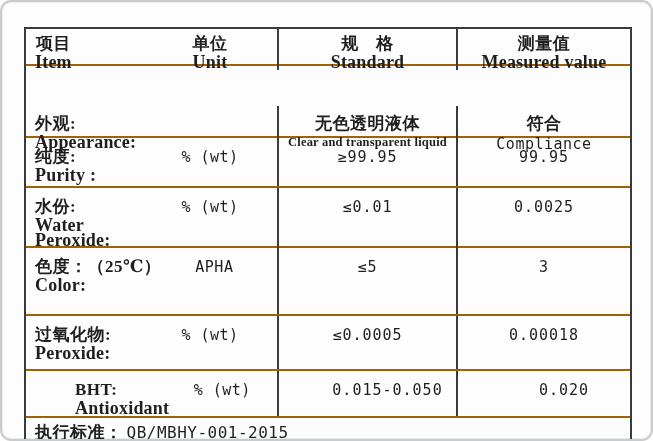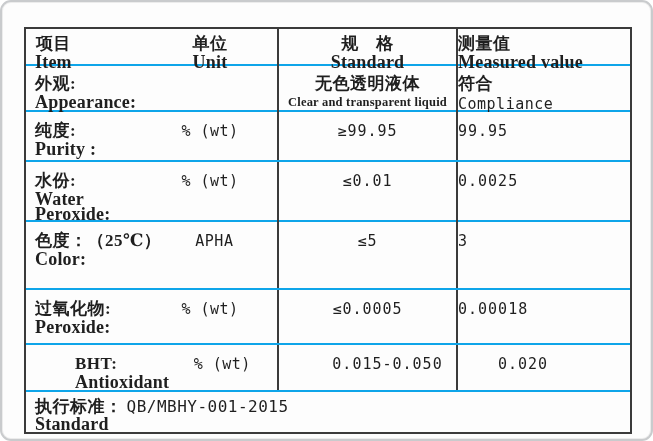--- a/index.html
+++ b/index.html
@@ -20,30 +20,30 @@
   .spec-table{
     position:absolute;left:22px;top:25px;
     width:608px;
     box-sizing:border-box;
     border:2px solid #3b3b3b;
     color:#1f1f1f;
   }
   .row{
     display:grid;
     grid-template-columns:253px 179px 1fr;
-    border-bottom:2px solid #0ea5e9;
+    border-bottom:2px solid #a16207;
     box-sizing:border-box;
   }
   .row:last-child{border-bottom:none;}
   .cell{box-sizing:border-box;padding-top:8px;}
   .c1{border-right:2px solid #3b3b3b;display:grid;grid-template-columns:1fr 120px;}
   .c2{border-right:2px solid #3b3b3b;text-align:center;}
-  .c3{text-align:left;}
+  .c3{text-align:center;}
   .r-header{height:37px;}
-  .r-appearance{height:46px;}
+  .r-appearance{height:32px;margin-top:40px;}
   .r-purity{height:50px;}
   .r-water{height:60px;}
   .r-color{height:68px;}
   .r-peroxide{height:55px;}
   .r-bht{height:47px;}
   .r-footer{height:40px;display:block;border-bottom:none;}
   .r-header .cell{padding-top:4px;}
   .r-appearance .cell{padding-top:7px;}
   .r-bht .cell{margin-left:40px;}
 

